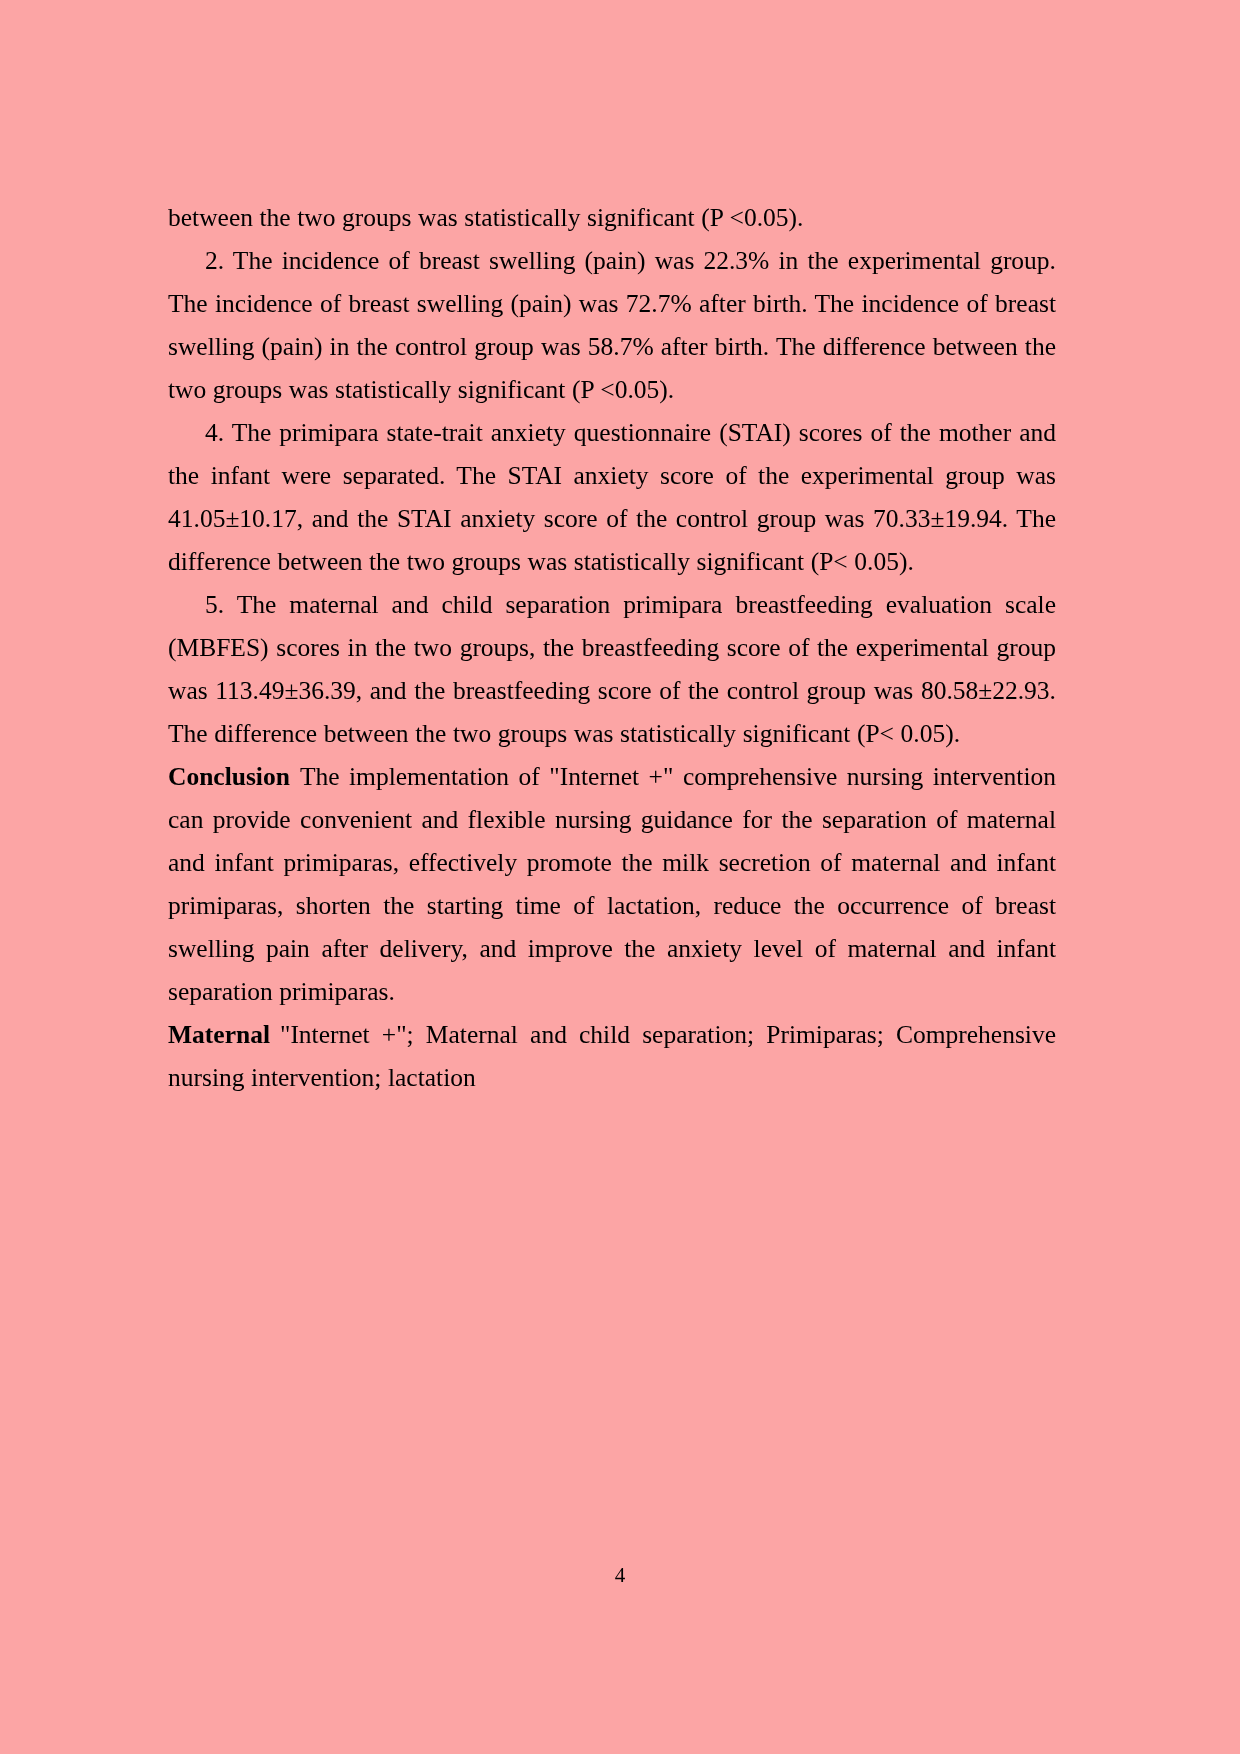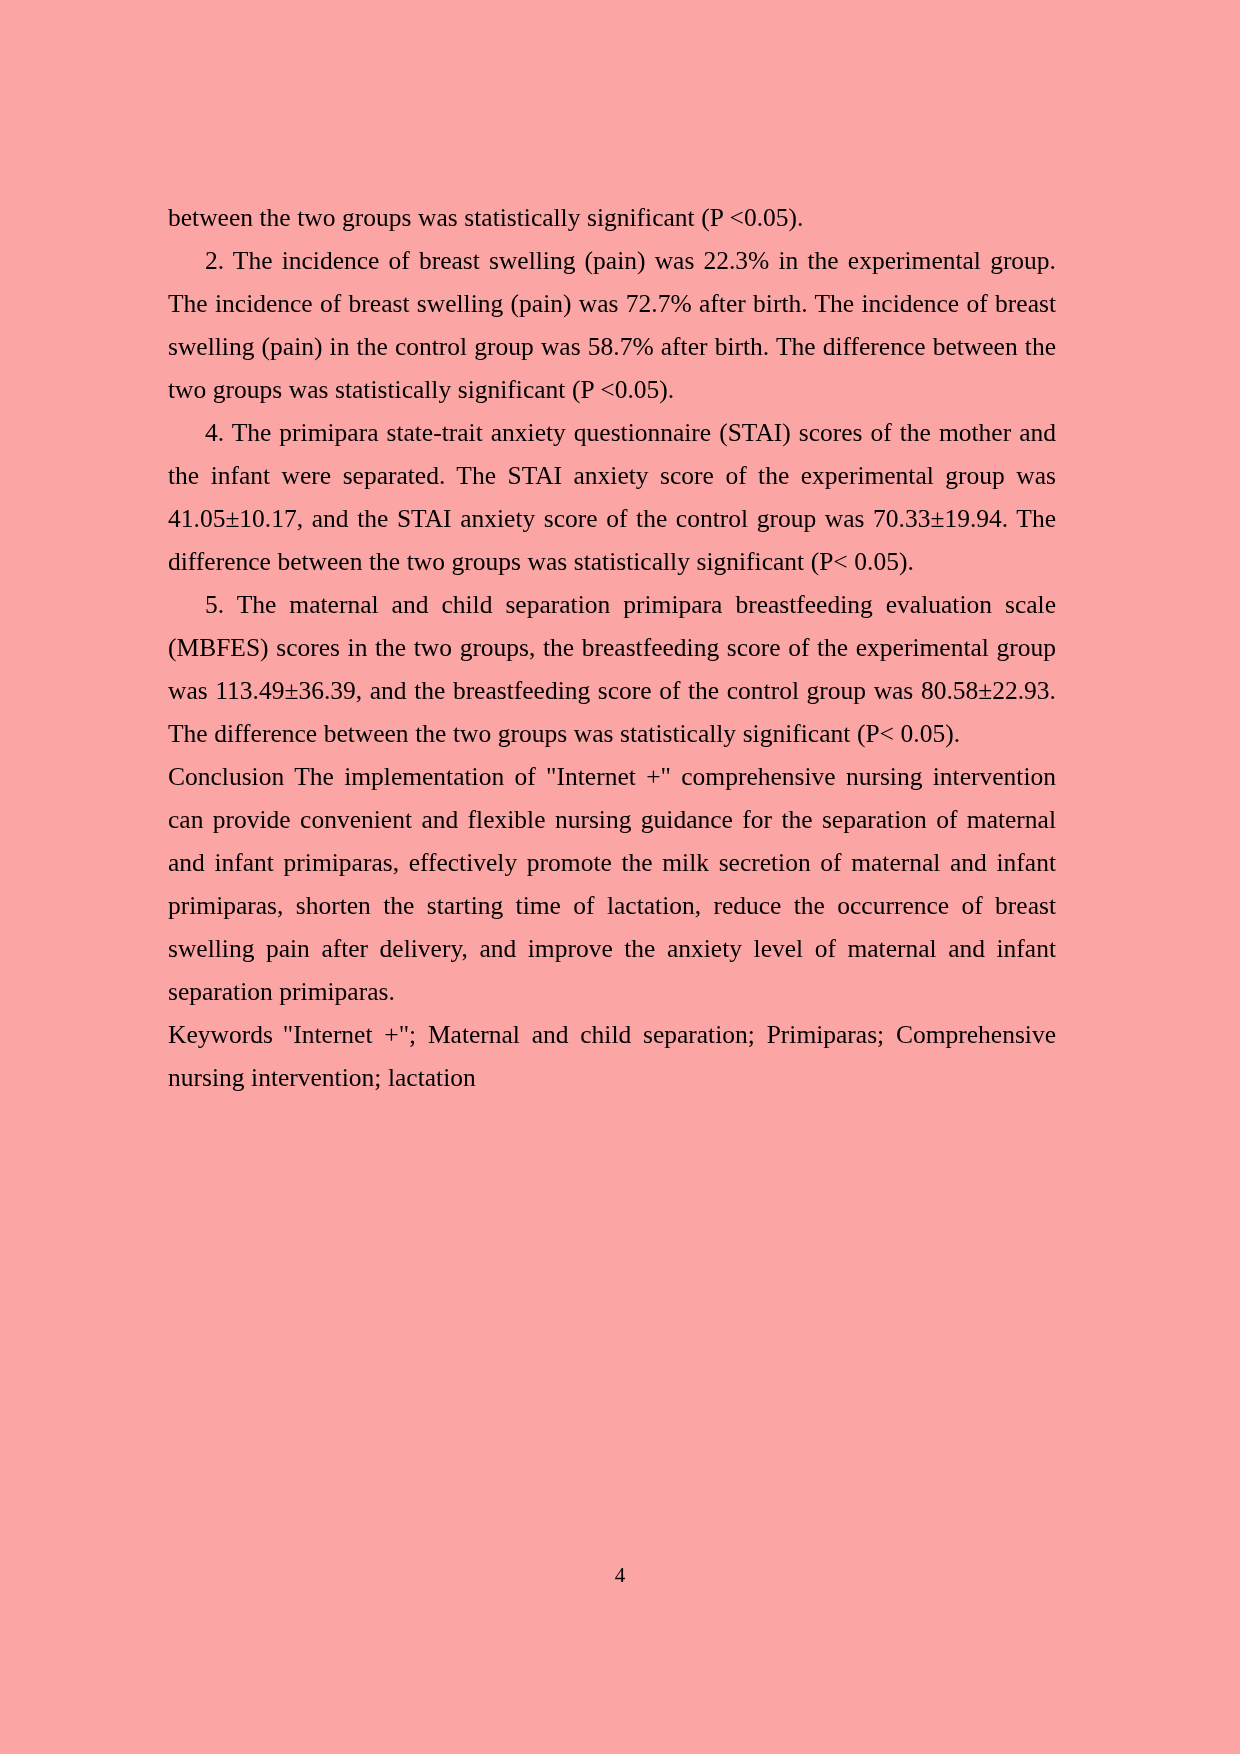--- a/index.html
+++ b/index.html
@@ -37,21 +37,21 @@
     hyphens: none;
     word-spacing: 0.2px;
   }
   p.indent {
     text-indent: 37px;
   }
   p.flush {
     text-indent: 0;
   }
   .lead {
-    font-weight: normal;
+    font-weight: bold;
   }
   .gap-after-lead {
     
     display: inline-block;
     width: 10px;
   }
   .page-number {
     position: absolute;
     left: 0;
     top: 1562px;
@@ -74,19 +74,19 @@
 
     <p class="para indent">2. The incidence of breast swelling (pain) was 22.3% in the experimental group. The incidence of breast swelling (pain) was 72.7% after birth. The incidence of breast swelling (pain) in the control group was 58.7% after birth. The difference between the two groups was statistically significant (P &lt;0.05).</p>
 
 
     <p class="para indent">4. The primipara state-trait anxiety questionnaire (STAI) scores of the mother and the infant were separated. The STAI anxiety score of the experimental group was 41.05±10.17, and the STAI anxiety score of the control group was 70.33±19.94. The difference between the two groups was statistically significant (P&lt; 0.05).</p>
 
     <p class="para indent">5. The maternal and child separation primipara breastfeeding evaluation scale (MBFES) scores in the two groups, the breastfeeding score of the experimental group was 113.49±36.39, and the breastfeeding score of the control group was 80.58±22.93. The difference between the two groups was statistically significant (P&lt; 0.05).</p>
 
     <p class="para flush"><span class="lead">Conclusion</span><span class="gap-after-lead"></span><span>The implementation of "Internet +" comprehensive nursing intervention can provide convenient and flexible nursing guidance for the separation of maternal and infant primiparas, effectively promote the milk secretion of maternal and infant primiparas, shorten the starting time of lactation, reduce the occurrence of breast swelling pain after delivery, and improve the anxiety level of maternal and infant separation primiparas.</span></p>
 
-    <p class="para flush"><span class="lead">Keywords</span><span class="gap-after-lead"></span><span>"Internet +"; Maternal and child separation; Primiparas; Comprehensive nursing intervention; lactation</span></p>
+    <p class="para flush"><span class="lead">Maternal</span><span class="gap-after-lead"></span><span>"Internet +"; Maternal and child separation; Primiparas; Comprehensive nursing intervention; lactation</span></p>
 
   </div>
 
   <div class="page-number">4</div>
 
 </div>
 
 </body></html>

